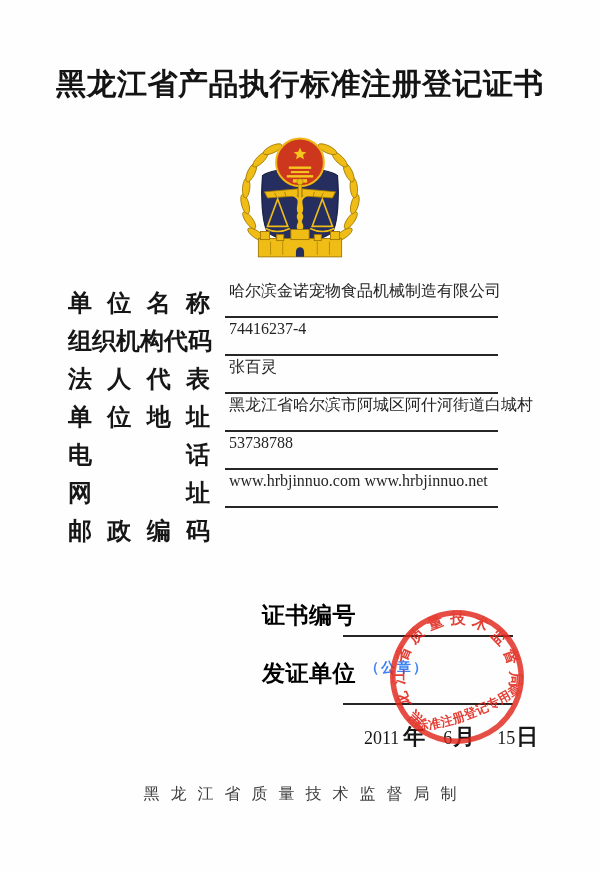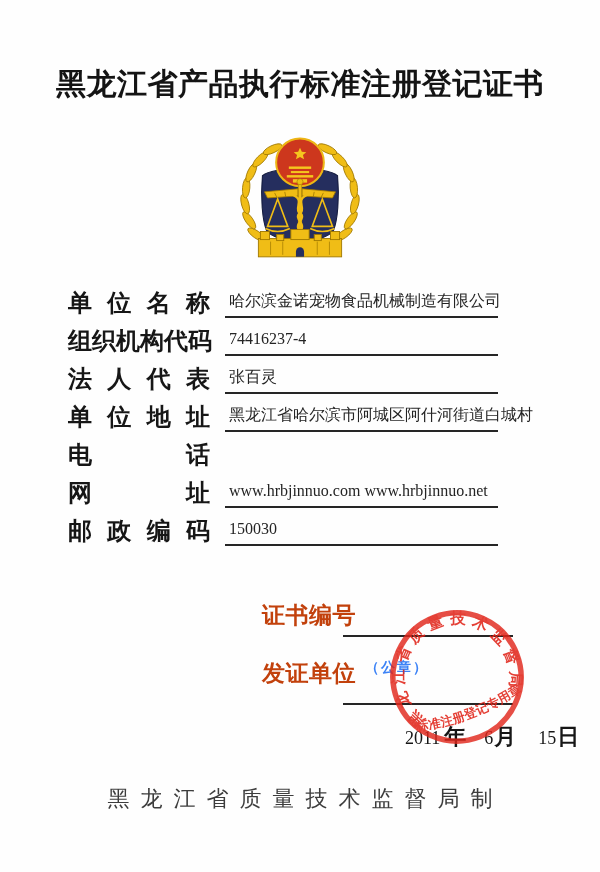--- a/index.html
+++ b/index.html
@@ -57,32 +57,32 @@
     padding-bottom: 3px;
     flex: none;
   }
   .fvalue {
     flex: none;
     width: 273px;
     margin-left: 15px;
     border-bottom: 2px solid #262626;
     font-size: 16px;
     line-height: 1.15;
-    padding: 0 0 6px 4px;
+    padding: 0 0 16px 4px;
     white-space: nowrap;
     overflow: visible;
     color: #242424;
   }
   .cert-label {
     position: absolute;
     font-family: "DejaVu Sans", "Liberation Sans", sans-serif;
     font-weight: bold;
     font-size: 23px;
     line-height: 1;
-    color: #c2410c;
+    color: #000000;
     letter-spacing: 0.5px;
     white-space: nowrap;
   }
   .cert-line {
     position: absolute;
     left: 343px;
     width: 170px;
     border-top: 2px solid #262626;
     height: 0;
   }
@@ -93,21 +93,21 @@
     top: 659px;
     font-family: "DejaVu Sans", "Liberation Sans", sans-serif;
     font-weight: bold;
     font-size: 14px;
     letter-spacing: 2px;
     color: #3b82f6;
     white-space: nowrap;
   }
   .date-row {
     position: absolute;
-    left: 405px;
+    left: 364px;
     top: 722px;
     display: flex;
     align-items: baseline;
     white-space: nowrap;
     color: #161616;
   }
   .date-row .num {
     font-family: "Liberation Serif", "DejaVu Serif", serif;
     font-size: 18px;
   }
@@ -127,21 +127,21 @@
     height: 170px;
     opacity: 0.88;
   }
   .footer {
     position: absolute;
     top: 784px;
     left: 0;
     width: 100%;
     text-align: center;
     font-family: "Liberation Serif", "DejaVu Serif", serif;
-    font-size: 22px;
+    font-size: 16px;
     letter-spacing: 11px;
     text-indent: 11px;
     color: #3d3d3d;
     white-space: nowrap;
   }
 </style>
 </head>
 <body>
 
 <div class="page">
@@ -255,36 +255,36 @@
           <span>地</span>
           <span>址</span>
         </div>
       <div class="fvalue">黑龙江省哈尔滨市阿城区阿什河街道白城村</div>
     </div>
     <div class="row">
       <div class="flabel">
           <span>电</span>
           <span>话</span>
         </div>
+      <div class="fvalue">53738788</div>
     </div>
     <div class="row">
       <div class="flabel">
           <span>网</span>
           <span>址</span>
         </div>
       <div class="fvalue">www.hrbjinnuo.com  www.hrbjinnuo.net</div>
     </div>
     <div class="row">
       <div class="flabel">
           <span>邮</span>
           <span>政</span>
           <span>编</span>
           <span>码</span>
         </div>
-      <div class="fvalue">150030</div>
     </div>
   </div>
 
   <div class="cert-label" style="left:262px; top:604px;">证书编号</div>
   <div class="cert-line" style="top:635px;">
     <span></span>
   </div>
 
   <div class="cert-label" style="left:262px; top:662px;">发证单位</div>
   <div class="issuer-value">（公章）</div>

